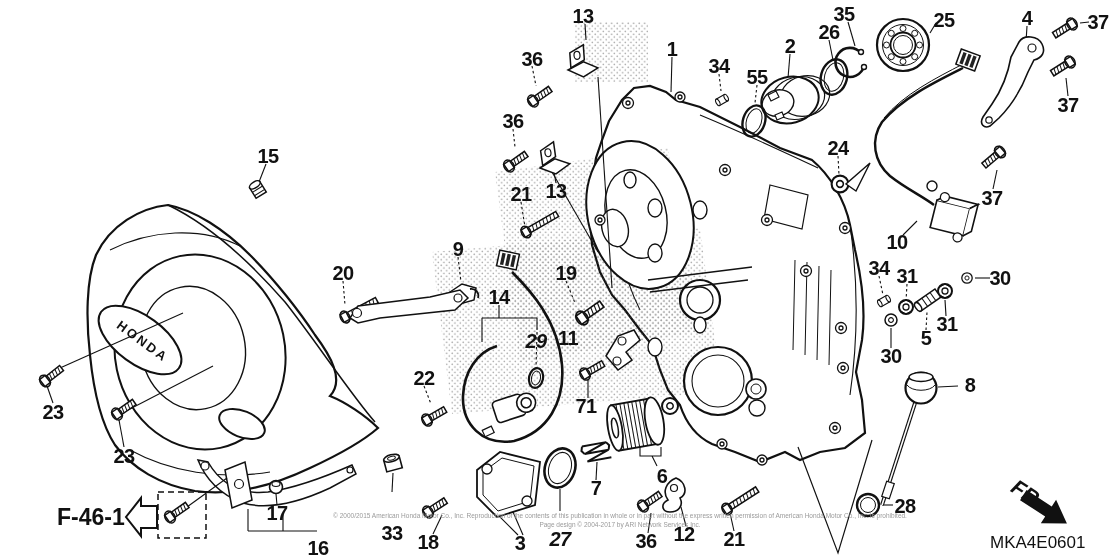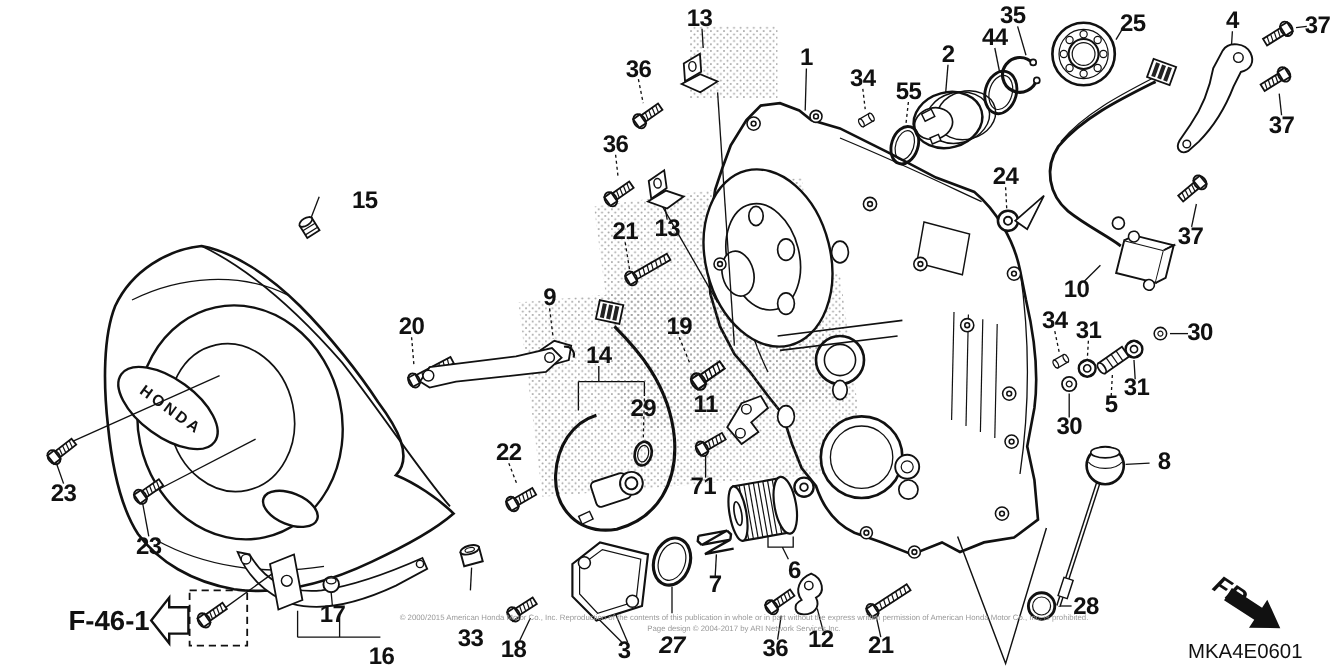--- a/index.html
+++ b/index.html
@@ -444,42 +444,42 @@
   <text x="990" y="548" font-size="17" fill="#111" font-family="Liberation Sans, sans-serif">MKA4E0601</text>
 </svg>
 
 <div class="callout-layer">
       <span class="callout" style="left: 583px; top: 16px;">13</span>
       <span class="callout" style="left: 532px; top: 59px;">36</span>
       <span class="callout" style="left: 672px; top: 49px;">1</span>
       <span class="callout" style="left: 719px; top: 66px;">34</span>
       <span class="callout" style="left: 757px; top: 77px;">55</span>
       <span class="callout" style="left: 790px; top: 46px;">2</span>
-      <span class="callout" style="left: 829px; top: 32px;">44</span>
+      <span class="callout" style="left: 829px; top: 32px;">26</span>
       <span class="callout" style="left: 844px; top: 14px;">35</span>
       <span class="callout" style="left: 944px; top: 20px;">25</span>
       <span class="callout" style="left: 1027px; top: 18px;">4</span>
       <span class="callout" style="left: 1098px; top: 22px;">37</span>
       <span class="callout" style="left: 1068px; top: 105px;">37</span>
       <span class="callout" style="left: 513px; top: 121px;">36</span>
       <span class="callout" style="left: 556px; top: 191px;">13</span>
       <span class="callout" style="left: 521px; top: 194px;">21</span>
-      <span class="callout" style="left: 268px; top: 168px; margin-left: 36px;">15</span>
+      <span class="callout" style="left: 268px; top: 156px;">15</span>
       <span class="callout" style="left: 838px; top: 148px;">24</span>
       <span class="callout" style="left: 992px; top: 198px;">37</span>
       <span class="callout" style="left: 897px; top: 242px;">10</span>
       <span class="callout" style="left: 879px; top: 268px;">34</span>
       <span class="callout" style="left: 907px; top: 276px;">31</span>
       <span class="callout" style="left: 1000px; top: 278px;">30</span>
       <span class="callout" style="left: 458px; top: 249px;">9</span>
       <span class="callout" style="left: 566px; top: 273px;">19</span>
       <span class="callout" style="left: 343px; top: 273px;">20</span>
       <span class="callout" style="left: 499px; top: 297px;">14</span>
-      <span class="callout" style="left: 536px; top: 341px;">29</span>
-      <span class="callout" style="left: 588px; top: 338px;">11</span>
+      <span class="callout" style="left: 536px; top: 341px; font-style: italic;">29</span>
+      <span class="callout" style="left: 568px; top: 338px;">11</span>
       <span class="callout" style="left: 947px; top: 324px;">31</span>
       <span class="callout" style="left: 926px; top: 338px;">5</span>
       <span class="callout" style="left: 891px; top: 356px;">30</span>
       <span class="callout" style="left: 424px; top: 378px;">22</span>
       <span class="callout" style="left: 970px; top: 385px;">8</span>
       <span class="callout" style="left: 586px; top: 406px;">71</span>
       <span class="callout" style="left: 53px; top: 412px;">23</span>
       <span class="callout" style="left: 124px; top: 456px;">23</span>
       <span class="callout" style="left: 392px; top: 500px; margin-top: 33px;">33</span>
       <span class="callout" style="left: 277px; top: 513px;">17</span>

